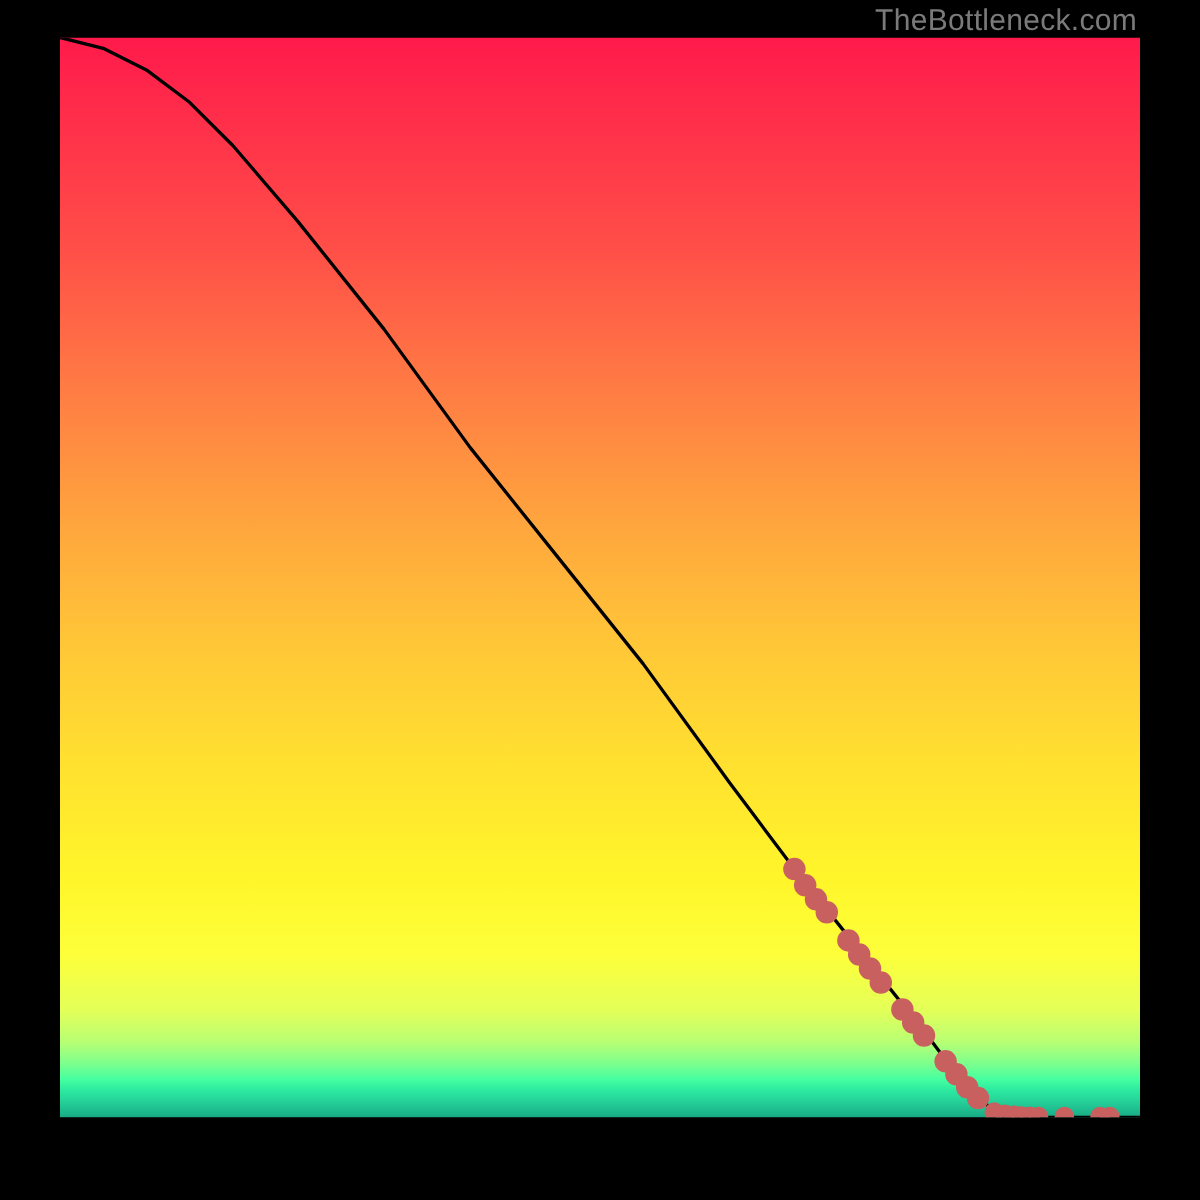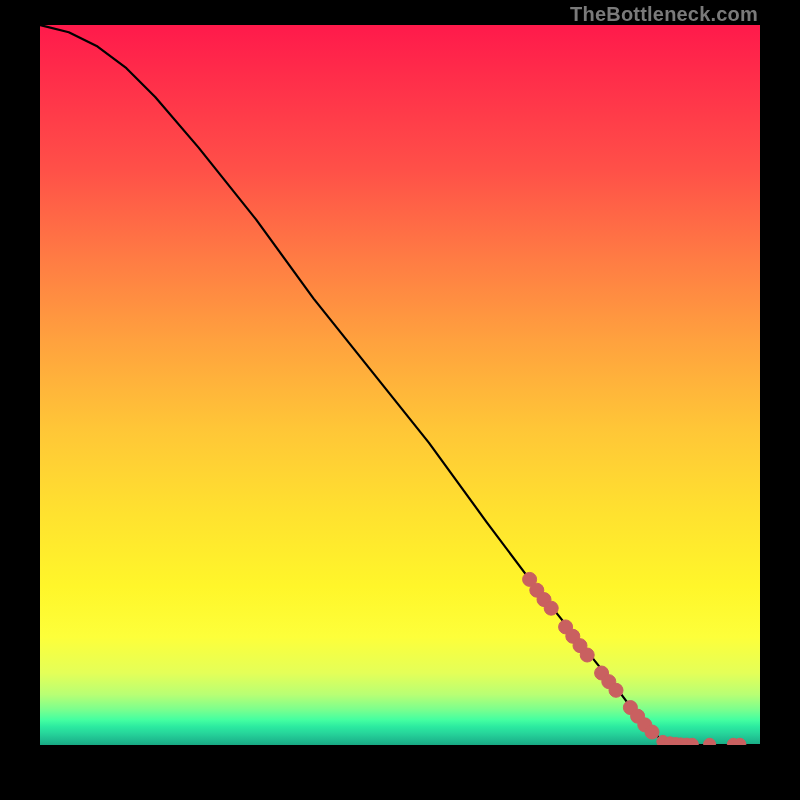--- a/index.html
+++ b/index.html
@@ -49,21 +49,21 @@
       #1cb58b 99.6%,
       #18a782 100%
     );
   }
   .watermark {
     position: absolute;
     top: 3px;
     right: 42px;
     color: #7a7a7a;
     font-size: 20px;
-    font-weight: 700;
+    font-weight: 400;
     letter-spacing: 0.2px;
     user-select: none;
   }
   svg.curve {
     position: absolute;
     inset: 0;
   }
   .curve-line {
     fill: none;
     stroke: #000;

